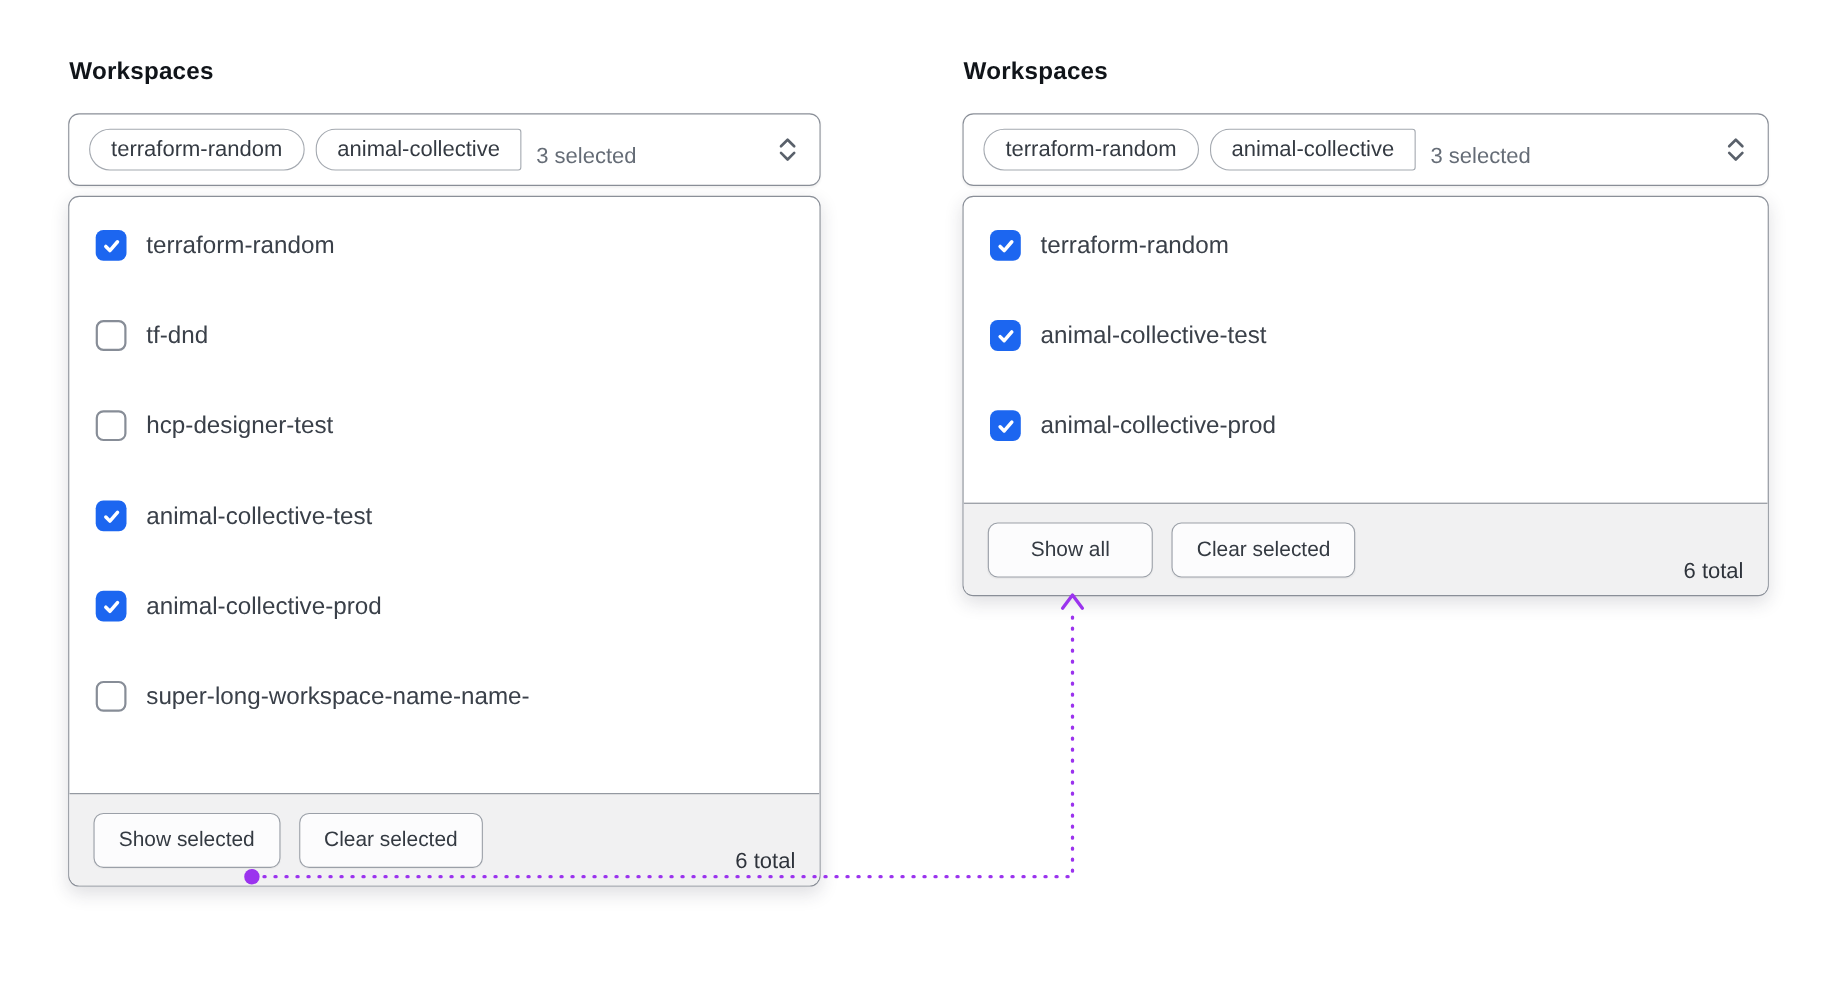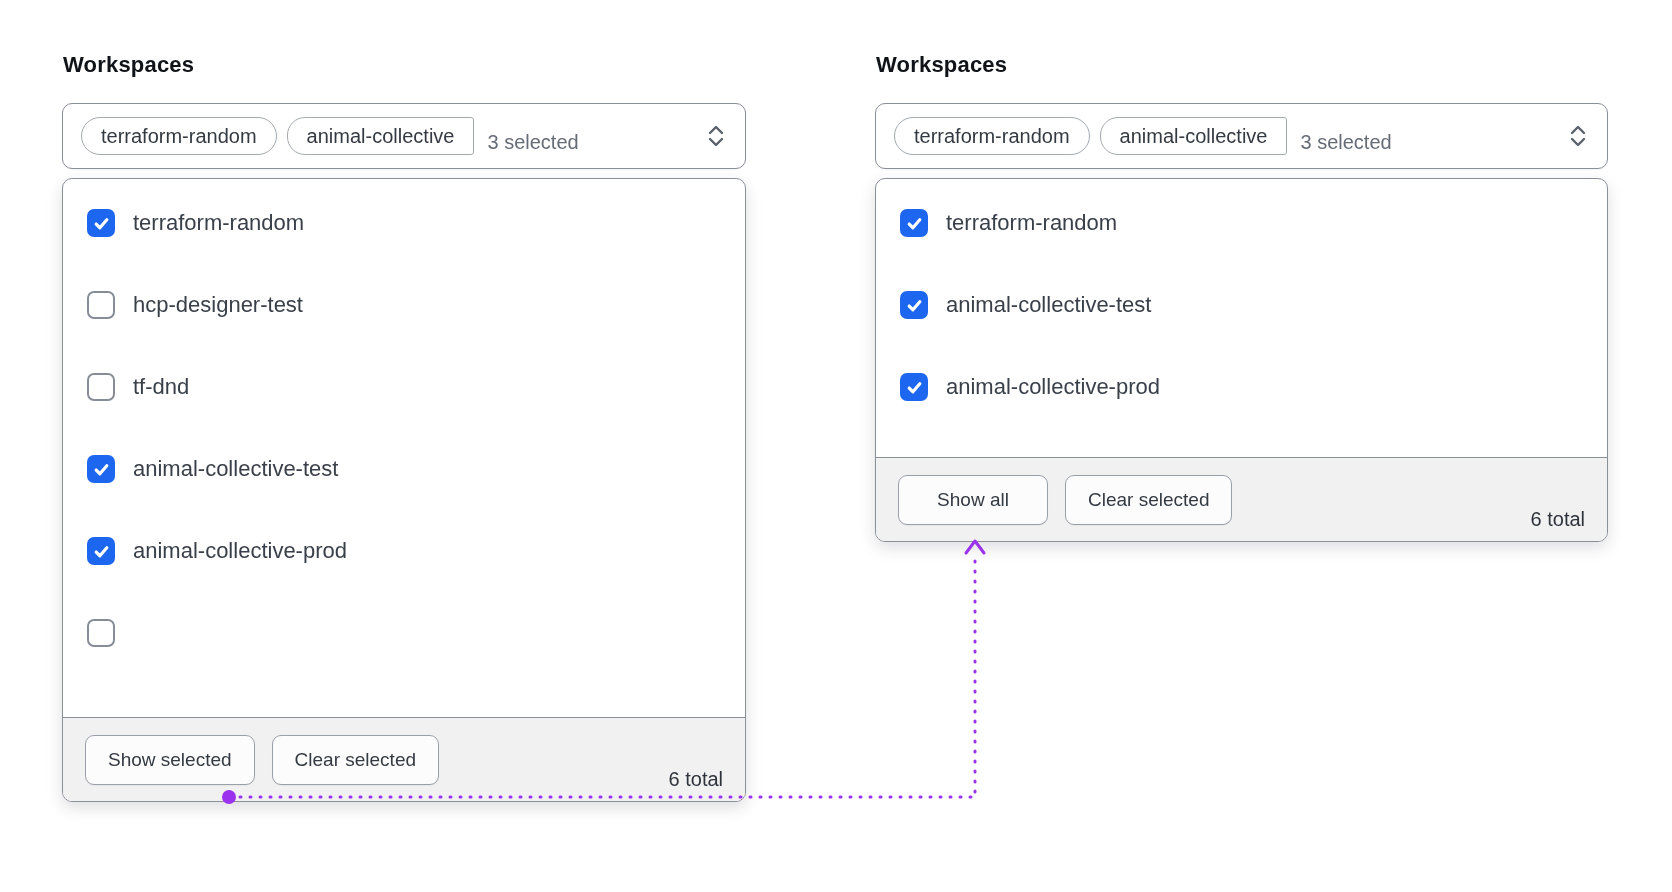--- a/index.html
+++ b/index.html
@@ -92,45 +92,46 @@
       <div class="option">
         <span class="checkbox checked">
             <svg viewBox="0 0 16 16" width="17" height="17">
               <path d="M3 8.5 L6.5 12 L13 4.5" stroke="#fff" stroke-width="3" fill="none" stroke-linecap="round" stroke-linejoin="round"></path>
             </svg>
           </span>
         <span class="option-label">terraform-random</span>
       </div>
       <div class="option">
         <span class="checkbox unchecked"></span>
-        <span class="option-label">hcp-designer-test</span>
+        <span class="option-label">tf-dnd</span>
       </div>
       <div class="option">
         <span class="checkbox unchecked"></span>
-        <span class="option-label">tf-dnd</span>
+        <span class="option-label">hcp-designer-test</span>
       </div>
       <div class="option">
         <span class="checkbox checked">
             <svg viewBox="0 0 16 16" width="17" height="17">
               <path d="M3 8.5 L6.5 12 L13 4.5" stroke="#fff" stroke-width="3" fill="none" stroke-linecap="round" stroke-linejoin="round"></path>
             </svg>
           </span>
         <span class="option-label">animal-collective-test</span>
       </div>
       <div class="option">
         <span class="checkbox checked">
             <svg viewBox="0 0 16 16" width="17" height="17">
               <path d="M3 8.5 L6.5 12 L13 4.5" stroke="#fff" stroke-width="3" fill="none" stroke-linecap="round" stroke-linejoin="round"></path>
             </svg>
           </span>
         <span class="option-label">animal-collective-prod</span>
       </div>
       <div class="option">
         <span class="checkbox unchecked"></span>
         <span class="option-label">
+          <span class="line">super-long-workspace-name-name-</span>
         </span>
       </div>
     </div>
     <div class="lb-footer">
       <button class="btn">Show selected</button>
       <button class="btn">Clear selected</button>
       <span class="total">6 total</span>
     </div>
   </div>
 </div>

